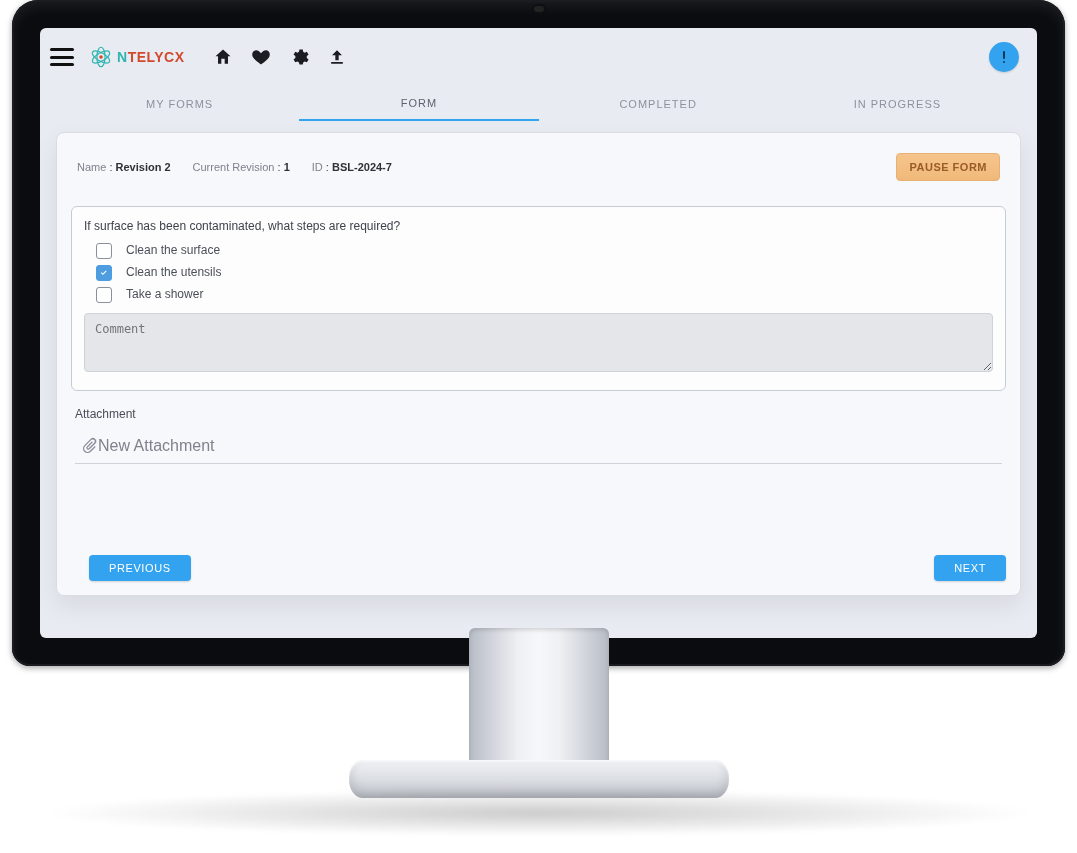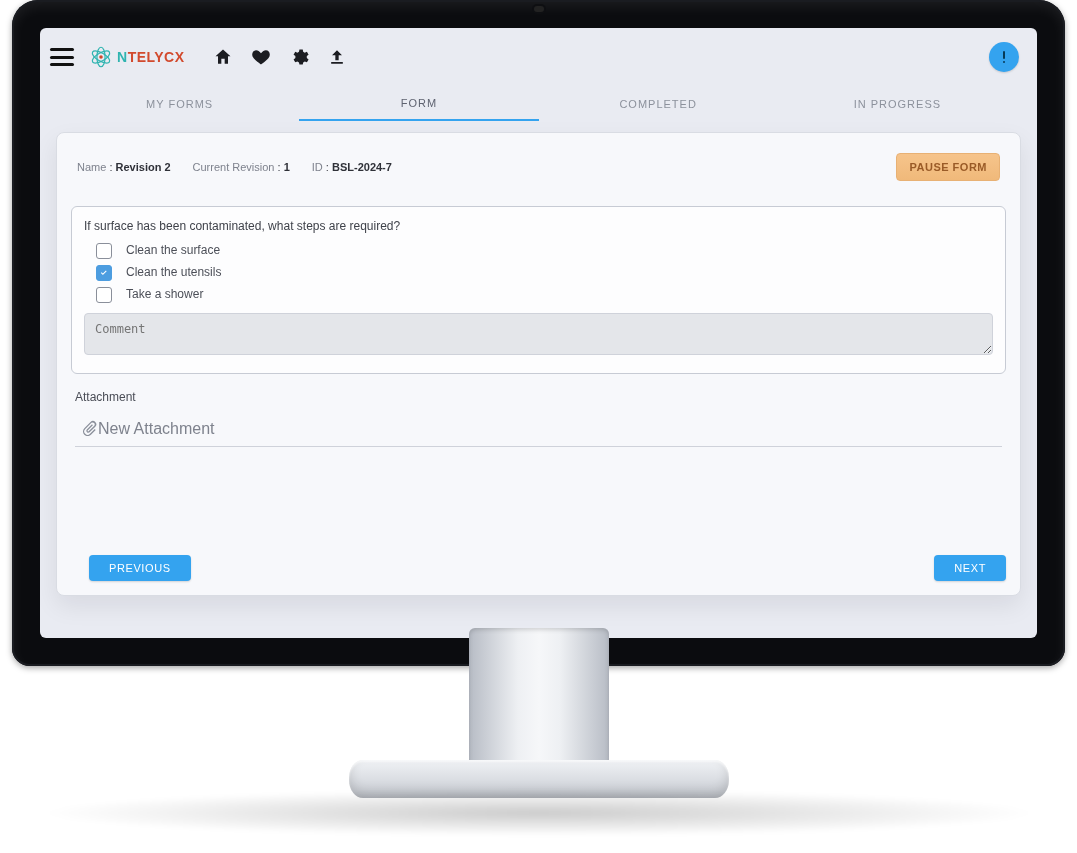--- a/index.html
+++ b/index.html
@@ -142,21 +142,21 @@
   .opt{display:flex;align-items:flex-start;gap:14px;font-size:12px;color:#4c4f58;cursor:pointer}
   .cb{
     width:14px;height:14px;border:1.6px solid #8a8f9a;border-radius:3px;display:inline-flex;align-items:center;justify-content:center;background:#fff;
   }
   .cb.checked{background:var(--checkbox);border-color:var(--checkbox);}
   .cb.checked svg{width:10px;height:10px;fill:#fff}
   .comment{
     margin-top:10px;
     background:var(--gray-card);
     border:1px solid #cfd2da;border-radius:4px;
-    height:42px;
+    height:59px;
     resize:vertical;
     width:100%;
     box-sizing:border-box;
     padding:8px 10px;font-size:12px;color:#6c717c;
   }
   .attachments{margin-top:16px;padding:0 4px}
   .att-title{font-size:12px;color:#4a4d56;margin-bottom:8px}
   .att-row{
     display:flex;align-items:flex-start;gap:1px;
     padding:8px 6px;border-bottom:1px solid #cfd2da;cursor:pointer;

